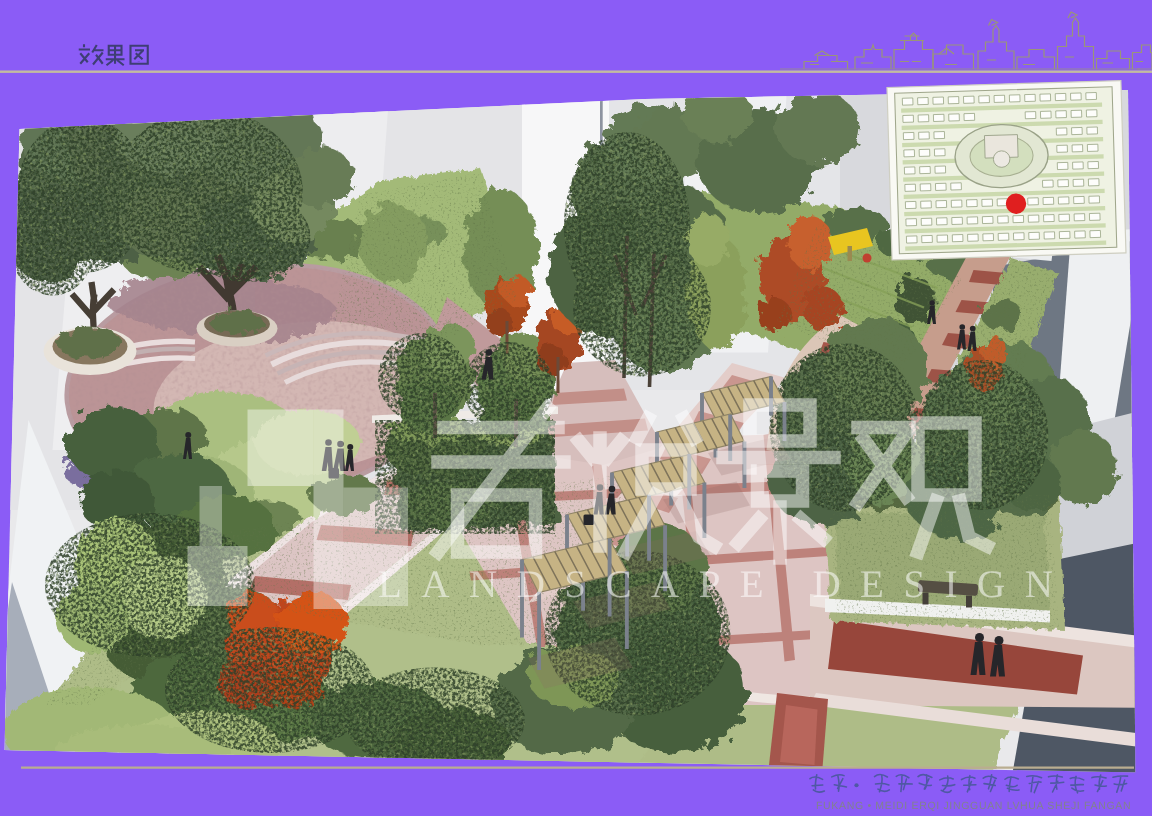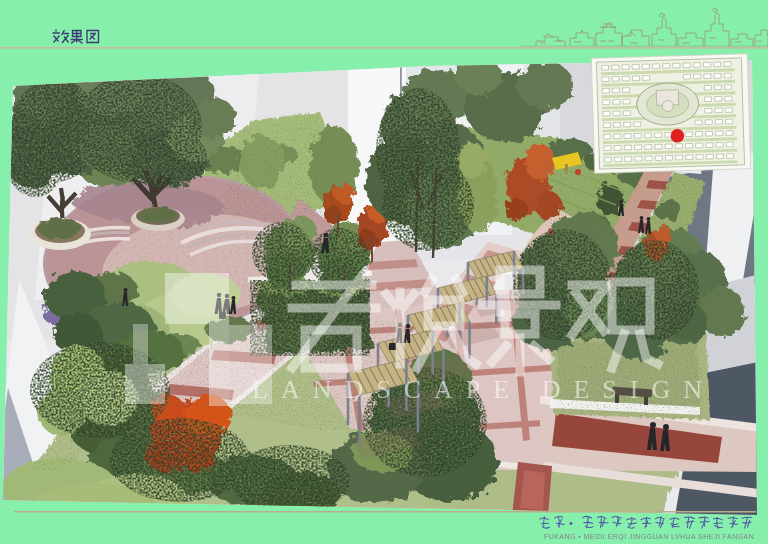--- a/index.html
+++ b/index.html
@@ -1,16 +1,16 @@
 <!DOCTYPE html>
 <html><head>
 <meta charset="utf-8">
 <style>
 html,body{margin:0;padding:0;background:#fff;}
-.page{position:relative;width:768px;height:544px;background:#86efac;overflow:hidden;
+.page{position:relative;width:768px;height:544px;background:#8b5cf6;overflow:hidden;
  font-family:"Liberation Sans",sans-serif;}
 svg{display:block}
 .abs{position:absolute;}
 </style>
 </head>
 <body>
 <div class="page">
 <svg class="abs" style="left:0;top:0" width="768" height="544" viewBox="0 0 768 544">
 <defs>
 <filter id="rough" x="-25%" y="-25%" width="150%" height="150%">

